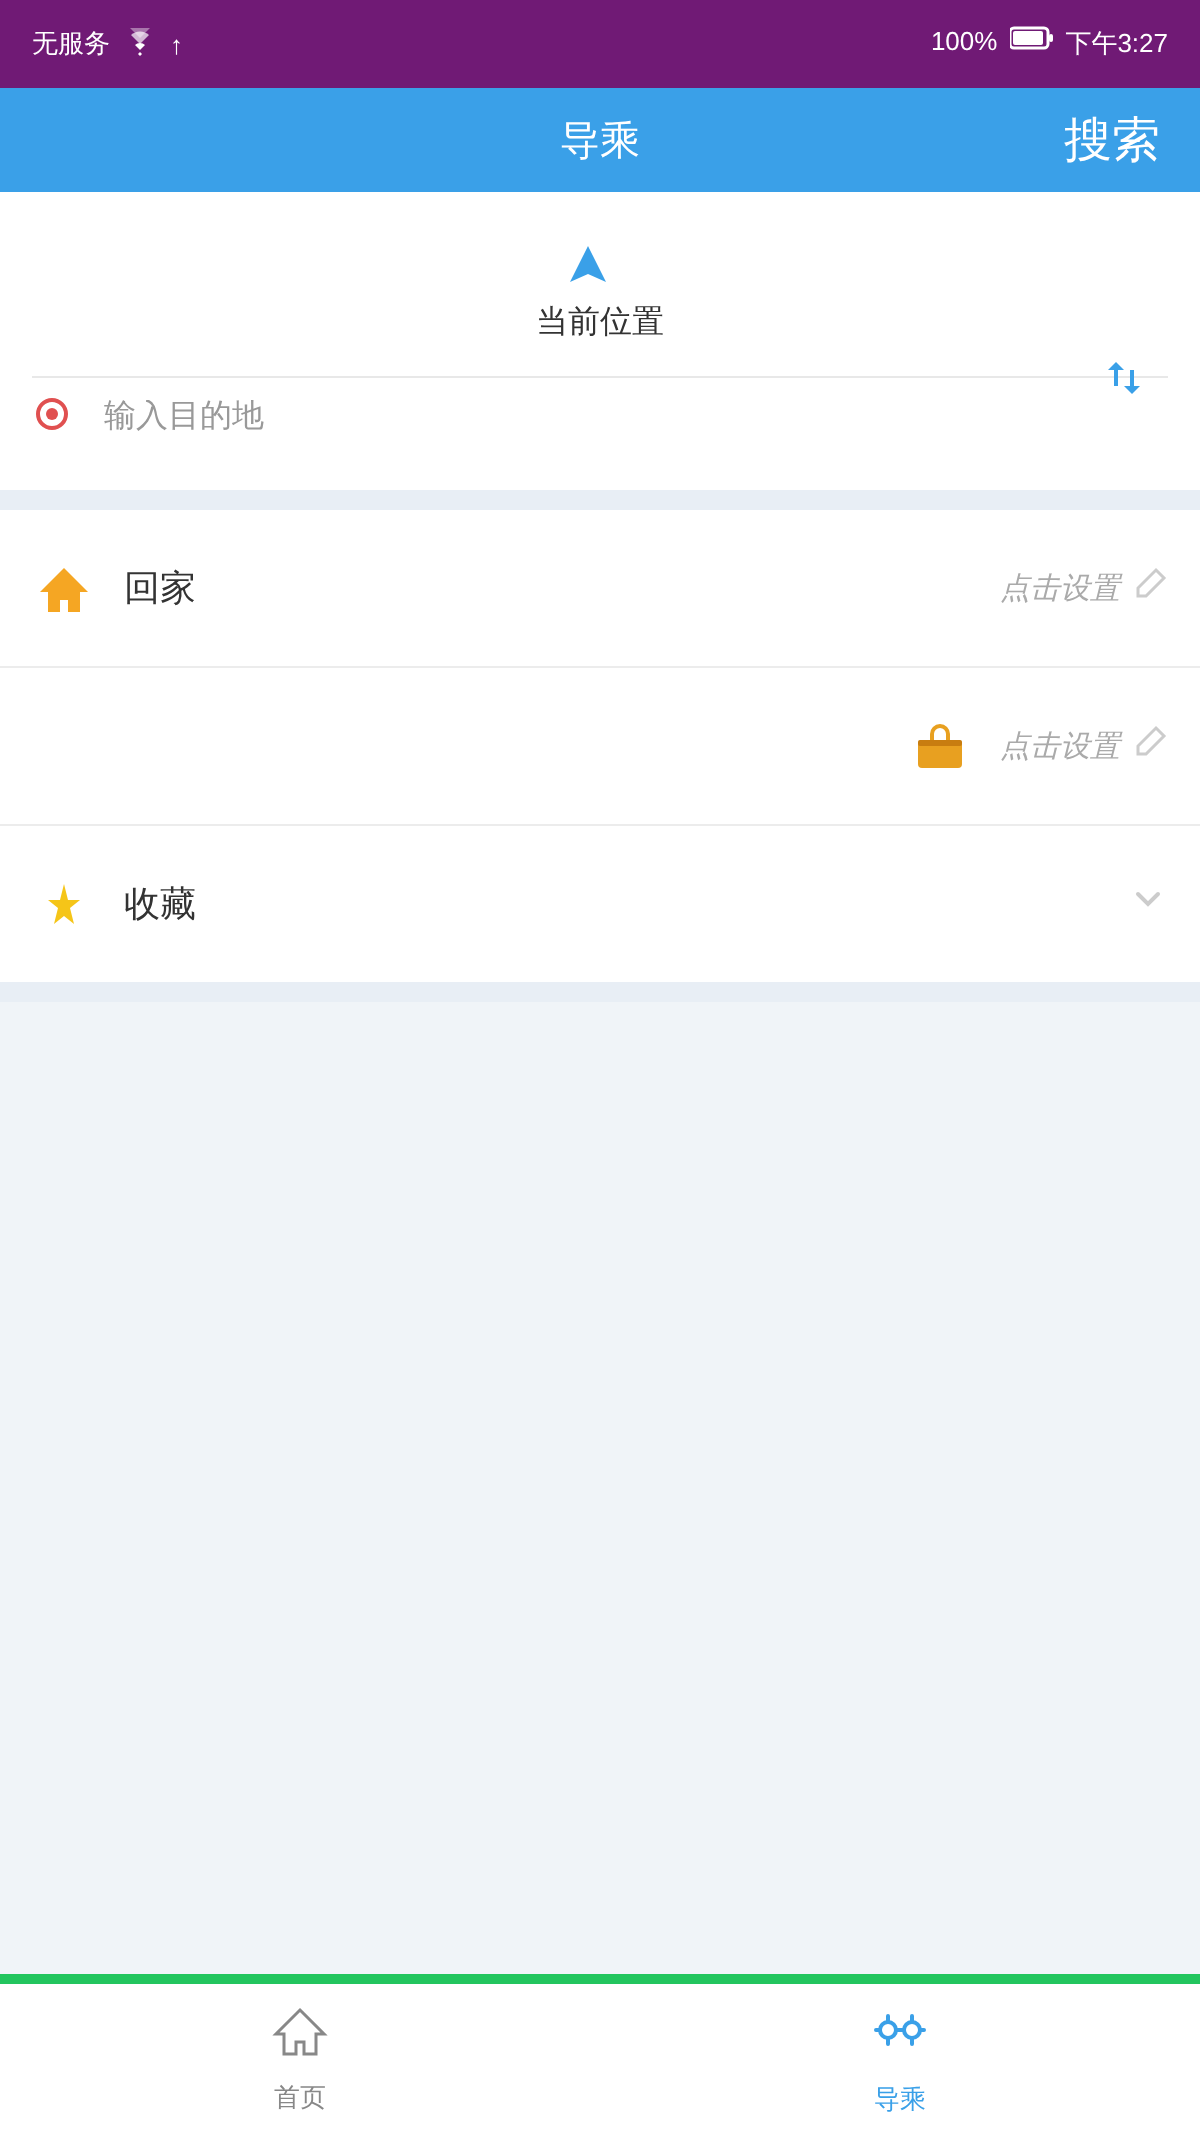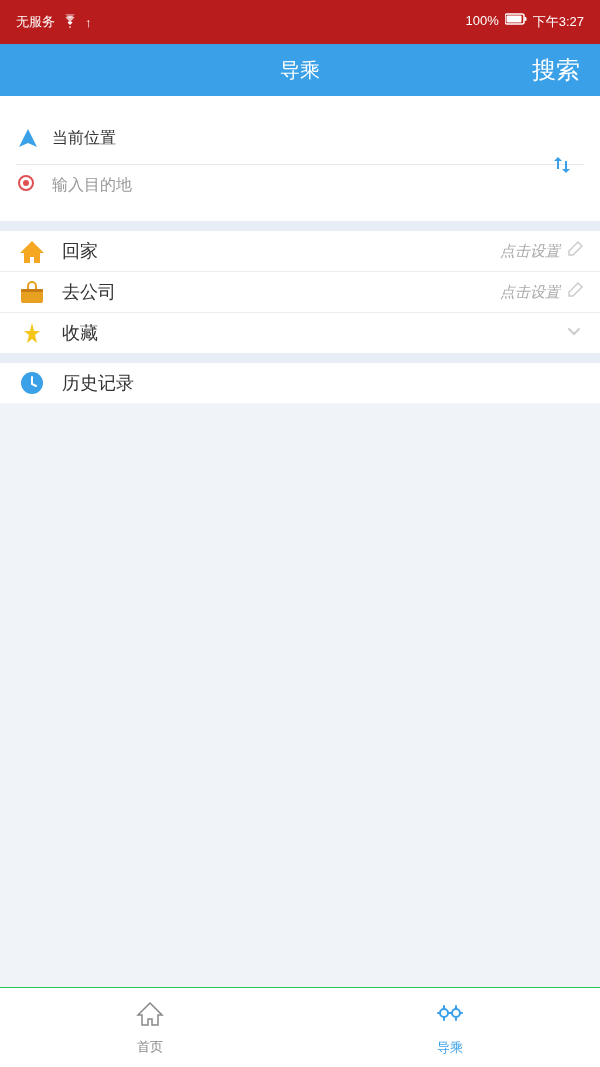--- a/index.html
+++ b/index.html
@@ -7,21 +7,21 @@
     body {
       width: 600px;
       min-height: 1067px;
       font-family: -apple-system, 'PingFang SC', 'Microsoft YaHei', sans-serif;
       background: #f0f4f8;
       overflow-x: hidden;
     }
 
     
     .status-bar {
-      background: #b91c1c;
+      background: #701a75;
       height: 44px;
       display: flex;
       align-items: center;
       justify-content: space-between;
       padding: 0 16px;
       color: white;
       font-size: 13px;
     }
     .status-left { display: flex; align-items: center; gap: 6px; }
     .status-right { display: flex; align-items: flex-start; gap: 6px; }
@@ -55,20 +55,21 @@
       padding: 16px 16px;
     }
     .search-row {
       display: flex;
       align-items: center;
       padding: 8px 0;
       position: relative;
     }
     .search-row-divider {
       border-bottom: 1px solid #e8e8e8;
+      flex-direction: column;
     }
     .location-icon-blue {
       width: 24px;
       height: 24px;
       margin-right: 12px;
       flex-shrink: 0;
     }
     .search-input {
       flex: 1;
       border: none;
@@ -98,21 +99,21 @@
       background: #e8eef5;
     }
 
     
     .list-section {
       background: white;
     }
     .list-item {
       display: flex;
       align-items: center;
-      padding: 4px 16px;
+      padding: 23px 16px;
       border-bottom: 1px solid #ececec;
       position: relative;
       justify-content: flex-end;
     }
     .list-item-icon {
       width: 32px;
       height: 32px;
       margin-right: 14px;
       display: flex;
       align-items: center;
@@ -144,21 +145,21 @@
       font-size: 20px;
     }
 
     
     .tab-bar {
       position: fixed;
       bottom: 0;
       width: 600px;
       height: 80px;
       background: white;
-      border-top: 1px solid #22c55e;
+      border-top: 5px solid #22c55e;
       display: flex;
       align-items: center;
     }
     .tab-item {
       flex: 1;
       display: flex;
       flex-direction: column;
       align-items: center;
       justify-content: center;
       gap: 4px;
@@ -288,21 +289,20 @@
     </div>
 
     <div class="list-item">
       <div class="list-item-icon">
         <svg width="28" height="28" viewBox="0 0 28 28">
           <rect x="3" y="11" width="22" height="14" rx="2" fill="#e8a020"></rect>
           <path d="M10 11V8a4 4 0 018 0v3" stroke="#e8a020" stroke-width="2" fill="none"></path>
           <rect x="3" y="11" width="22" height="3" rx="1" fill="#c87d10"></rect>
         </svg>
       </div>
-      <span class="list-item-label">去公司</span>
       <div class="list-item-action">
         <span class="list-item-action-text">点击设置</span>
         <span class="edit-icon">
           <svg width="18" height="18" viewBox="0 0 18 18" fill="none">
             <path d="M12 2l4 4-9 9H3v-4L12 2z" stroke="#ccc" stroke-width="1.5" fill="none"></path>
           </svg>
         </span>
       </div>
     </div>
 
@@ -318,31 +318,20 @@
           <svg width="20" height="20" viewBox="0 0 20 20" fill="none">
             <path d="M5 8l5 5 5-5" stroke="#ccc" stroke-width="2" stroke-linecap="round"></path>
           </svg>
         </span>
       </div>
     </div>
   </div>
 
   <div class="section-divider"></div>
 
-  <div class="list-section">
-    <div class="list-item" style="border-bottom:none;">
-      <div class="list-item-icon">
-        <svg width="28" height="28" viewBox="0 0 28 28">
-          <circle cx="14" cy="14" r="11" fill="#3aa0e8"></circle>
-          <path d="M14 8v7l4 2" stroke="white" stroke-width="2" stroke-linecap="round" fill="none"></path>
-        </svg>
-      </div>
-      <span class="list-item-label">历史记录</span>
-    </div>
-  </div>
 
 </div>
 
 <div class="tab-bar">
 
   <div class="tab-item">
     <span class="tab-icon">
       <svg width="28" height="28" viewBox="0 0 28 28" fill="none">
         <polygon points="14,4 26,16 22,16 22,26 16,26 16,20 12,20 12,26 6,26 6,16 2,16" stroke="#888" stroke-width="1.5" fill="none"></polygon>
       </svg>

